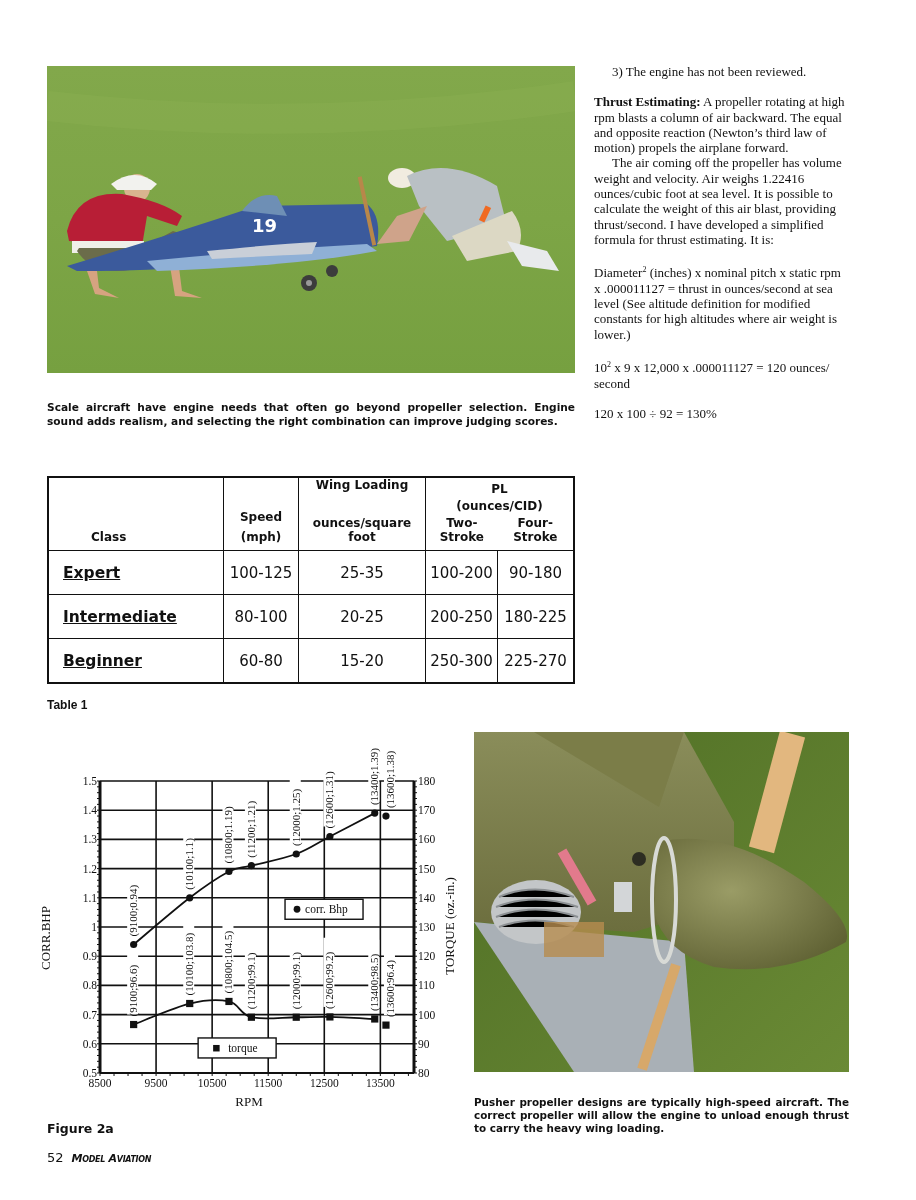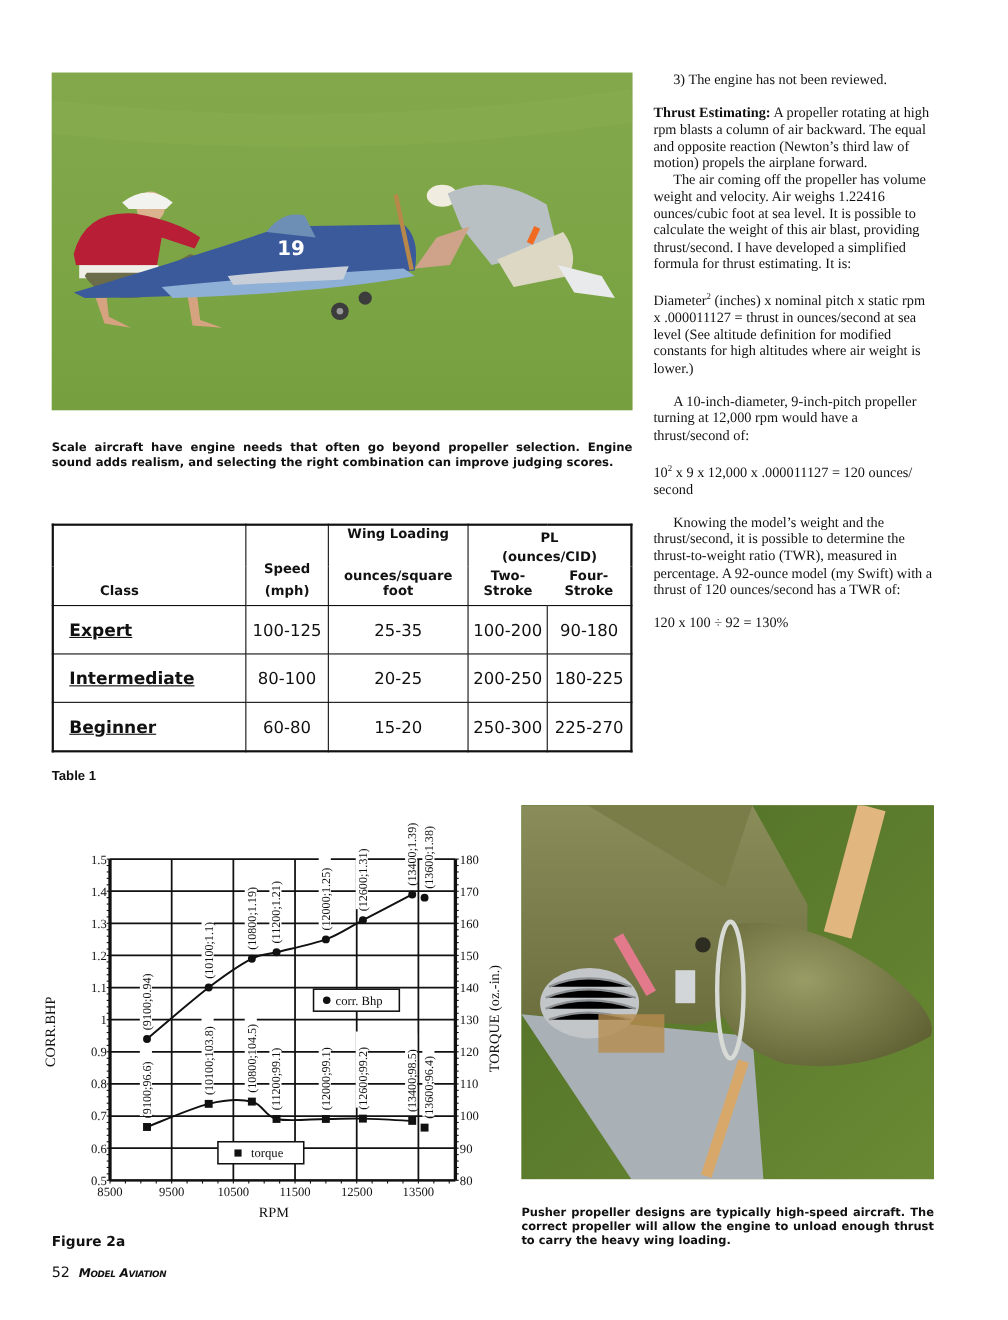--- a/index.html
+++ b/index.html
@@ -436,17 +436,15 @@
   </svg>
 </div>
 
 <div id="caption2" class="abs caption">Pusher propeller designs are typically high-speed aircraft. The correct propeller will allow the engine to unload enough thrust to carry the heavy wing loading.</div>
 
 <div id="column" class="abs">
   <p class="indent">3) The engine has not been reviewed.</p>
   <p class="gap"><span class="bold">Thrust Estimating:</span><span> A propeller rotating at high rpm blasts a column of air backward. The equal and opposite reaction (Newton’s third law of motion) propels the airplane forward.</span></p>
   <p class="indent">The air coming off the propeller has volume weight and velocity. Air weighs 1.22416 ounces/cubic foot at sea level. It is possible to calculate the weight of this air blast, providing thrust/second. I have developed a simplified formula for thrust estimating. It is:</p>
   <p class="gap"><span>Diameter</span><sup style="font-size:8px;">2</sup><span> (inches) x nominal pitch x static rpm x .000011127 = thrust in ounces/second at sea level (See altitude definition for modified constants for high altitudes where air weight is lower.)</span></p>
-  <p class="gap indent">A 10-inch-diameter, 9-inch-pitch propeller turning at 12,000 rpm would have a thrust/second of:</p>
   <p class="gap"><span>10</span><sup style="font-size:8px;">2</sup><span> x 9 x 12,000 x .000011127 = 120 ounces/ second</span></p>
-  <p class="gap indent">Knowing the model’s weight and the thrust/second, it is possible to determine the thrust-to-weight ratio (TWR), measured in percentage. A 92-ounce model (my Swift) with a thrust of 120 ounces/second has a TWR of:</p>
   <p class="gap">120 x 100 ÷ 92 = 130%</p>
 </div>
 
 </body></html>

